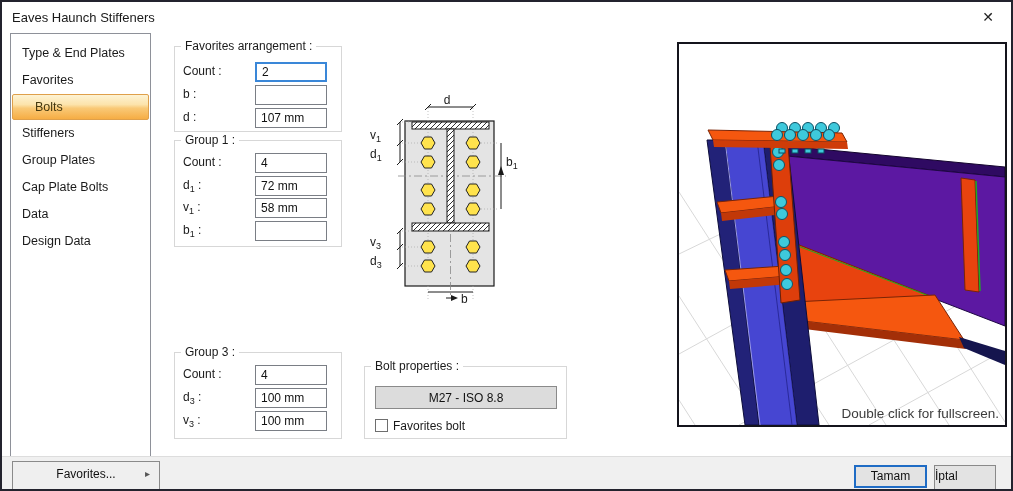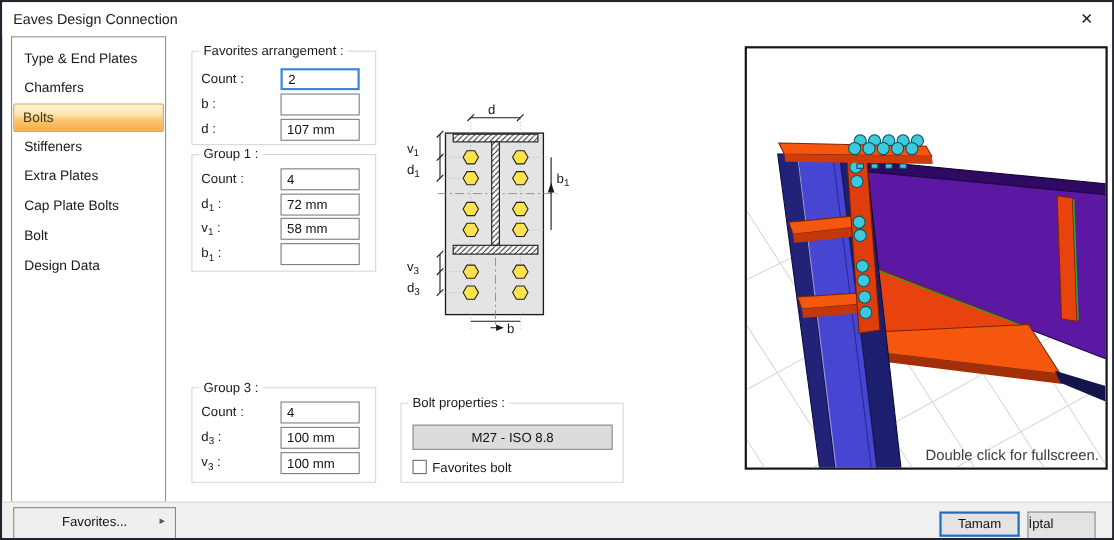--- a/index.html
+++ b/index.html
@@ -12,21 +12,21 @@
   
   .titlebar { position:absolute; left:0; top:0; right:0; height:30px; background:#fff; }
   .titlebar .title { position:absolute; left:10px; top:8px; font-size:13px; color:#1a1a1a; }
   .close-btn { position:absolute; right:8px; top:4px; width:30px; height:22px; text-align:center;
     font-size:14px; line-height:22px; color:#222; cursor:pointer; background:transparent; border:none; }
   
   .sidebar { position:absolute; left:8px; top:31px; width:141px; height:424px;
     background:#fff; border:1px solid #8e9199; padding-top:6px; }
   .side-item { position:relative; height:27px; line-height:27px; padding-left:11px;
     font-size:12.5px; color:#1a1a1a; cursor:pointer; }
-  .side-item.selected { margin:0 1px; padding-left:8px; border:1px solid #dfa04b; border-radius:2px;
+  .side-item.selected { margin:0 1px; padding-left:22px; border:1px solid #dfa04b; border-radius:2px;
     background:linear-gradient(180deg,#fdf3d4 0%,#fce3ab 40%,#f9c977 55%,#f6ad44 100%);
     color:#4a3télé10; color:#44380f; height:26px; line-height:24px; }
   
   .groupbox { position:absolute; border:1px solid #d7d7d7; background:#fff; }
   .groupbox > .gb-title { position:absolute; top:-8px; left:6px; background:#fff; padding:0 4px;
     font-size:12px; color:#1a1a1a; white-space:pre; }
   .row { position:absolute; left:8px; right:14px; height:20px; }
   .row .lbl { position:absolute; left:0; top:2px; font-size:12px; color:#1a1a1a; white-space:pre; }
   .row .lbl sub { font-size:9px; vertical-align:-3px; }
   .row input { position:absolute; right:0; top:0; width:72px; height:20px; border:1px solid #7a7e85;
@@ -54,32 +54,32 @@
   .cancel-btn { position:absolute; left:932px; top:8px; width:62px; height:38px; background:#e3e3e3;
     border:1px solid #8a8a8a; }
   svg text { font-family:"Liberation Sans",sans-serif; }
 </style>
 </head>
 <body>
 
 <div class="dialog">
 
   <div class="titlebar">
-    <span class="title">Eaves Design Connection</span>
+    <span class="title">Eaves Haunch Stiffeners</span>
     <button class="close-btn">✕</button>
   </div>
 
   <div class="sidebar">
     <div class="side-item">Type &amp; End Plates</div>
-    <div class="side-item">Chamfers</div>
+    <div class="side-item">Favorites</div>
     <div class="side-item selected">Bolts</div>
     <div class="side-item">Stiffeners</div>
-    <div class="side-item">Extra Plates</div>
+    <div class="side-item">Group Plates</div>
     <div class="side-item">Cap Plate Bolts</div>
-    <div class="side-item">Bolt</div>
+    <div class="side-item">Data</div>
     <div class="side-item">Design Data</div>
   </div>
 
   <div class="groupbox" style="left:172px; top:44px; width:168px; height:86px;">
     <span class="gb-title">Favorites arrangement :</span>
     <div class="row" style="top:15px;">
       <span class="lbl"><span>Count</span><sub></sub><span> :</span></span>
       <input class="focused" value="2" style="">
     </div>
     <div class="row" style="top:38px;">

